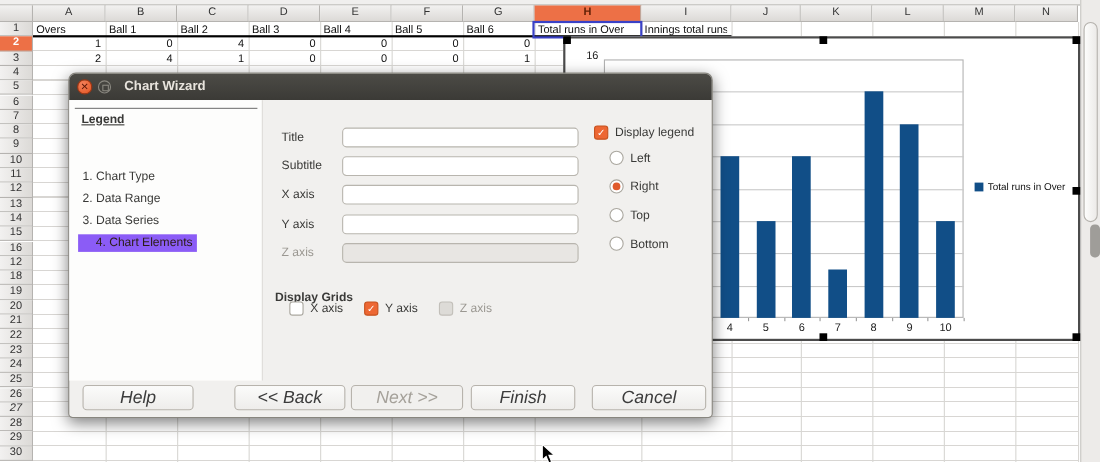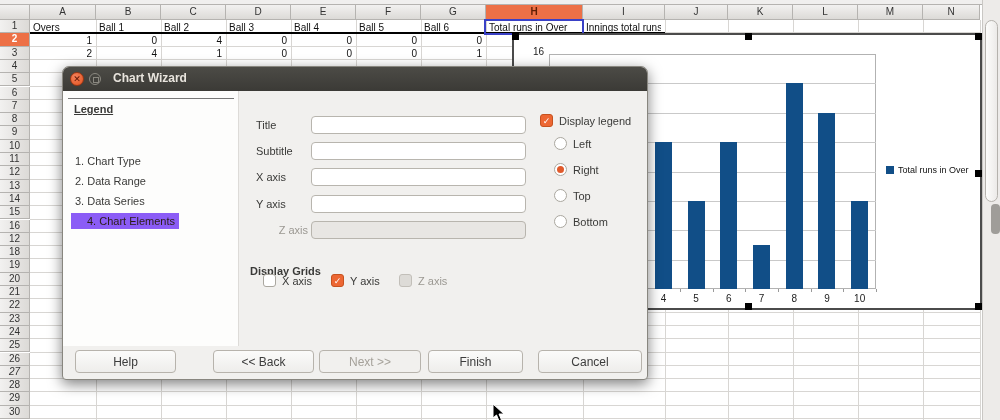--- a/index.html
+++ b/index.html
@@ -70,40 +70,40 @@
 
   .stepspanel { position:absolute; left:0; top:24px; width:176px; height:255px;
       background:#fdfdfc; border-right:1px solid #dddbd8; }
   .stepsline { position:absolute; left:5px; top:7px; width:166px; height:1px; background:#777; }
   .stepshead { position:absolute; left:11px; top:12px; font-weight:bold; text-decoration:underline; }
   .step { position:absolute; left:8px; padding:2px 4px; white-space:nowrap; }
   .step.active { background:#8b5cf6; color:#2b1d14;padding-left:16px; }
 
   .panelhead { position:absolute; font-weight:bold; }
   .flabel { position:absolute; left:193px; width:52px; }
-  .flabel.dis, .dis-label { color:#9b9892;text-align:right; }
+  .flabel.dis, .dis-label { color:#9b9892; }
   .tinput { position:absolute; left:248px; width:215px; height:18px;
       background:#fff; border:1px solid #b8b5ae; border-radius:4px; font-size:11px; padding:0 4px;
       font-family:"Liberation Sans","DejaVu Sans",sans-serif; }
   .tinput:disabled { background:#e8e6e3; }
 
   .cb { position:absolute; width:13px; height:13px; background:#fff;
       border:1px solid #aaa79f; border-radius:3px; font-size:9px; line-height:12px;
       text-align:center; color:#fff; }
   .cb.checked { background:#ED6733; border-color:#c6521f; }
   .cb.disabled { background:#dddbd7; border-color:#c2bfb9; }
   .radio { position:absolute; width:13px; height:13px; background:#fff;
       border:1px solid #aaa79f; border-radius:50%; }
   .radio.selected:after { content:""; position:absolute; left:2px; top:2px; width:7px; height:7px;
       border-radius:50%; background:#E05A2B; }
   .ctl-label { position:absolute; white-space:nowrap; }
 
   .btn { position:absolute; height:23px; background:linear-gradient(#fbfbfa,#eeedeb);
-      border:1px solid #b7b3ac; border-radius:4px; font-size:12px; color:#3c3c3c;
-      font-family:"Liberation Sans","DejaVu Sans",sans-serif; }
+      border:1px solid #b7b3ac; border-radius:4px; font-size:16px; color:#3c3c3c;
+      font-family:"Liberation Sans","DejaVu Sans",sans-serif;font-style:italic; }
   .btn:disabled { color:#a5a19a; background:#f1f0ee; }
 
   
   .cursor { position:absolute; left:492px; top:403px; z-index:9; }
 </style>
 </head>
 <body>
 <div id="screen">
 
   <div class="topstrip"></div>

